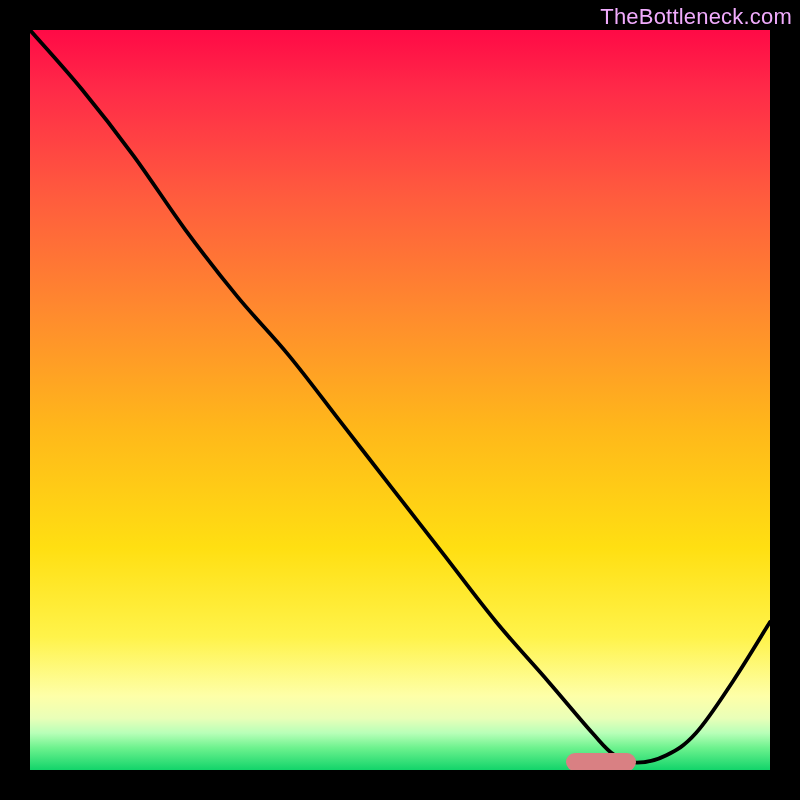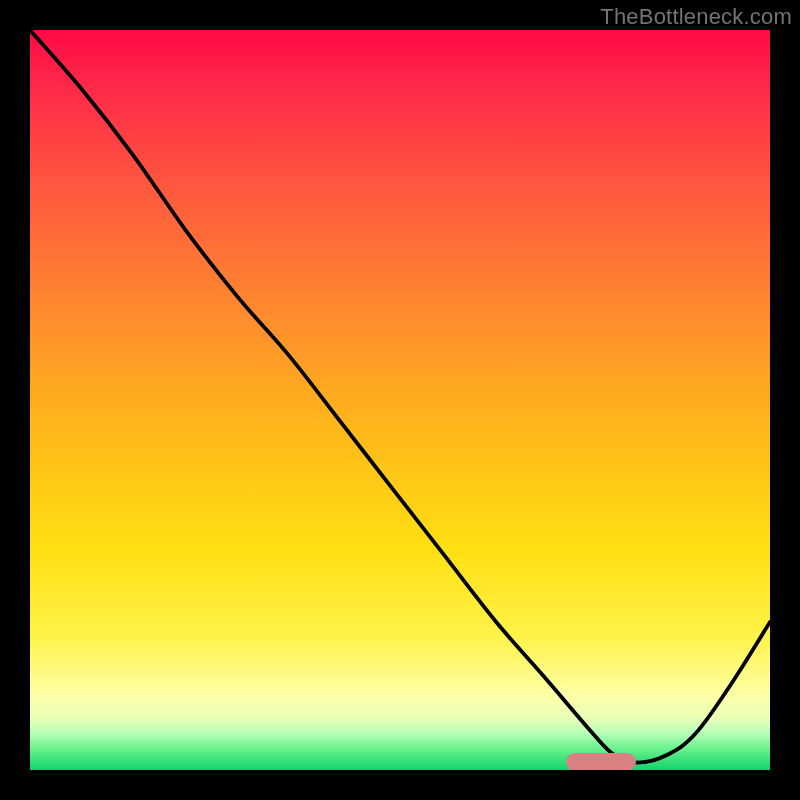--- a/index.html
+++ b/index.html
@@ -58,21 +58,21 @@
     height: 18px;
     border-radius: 9px;
     background: #d98083;
     transform: translate(-50%, -50%);
     pointer-events: none;
   }
   .watermark {
     position: absolute;
     top: 4px;
     right: 8px;
-    color: #737373;
+    color: #f0abfc;
     font-size: 22px;
     font-weight: 500;
     letter-spacing: 0.2px;
     z-index: 10;
     pointer-events: none;
   }
 </style>
 </head>
 <body>
 

